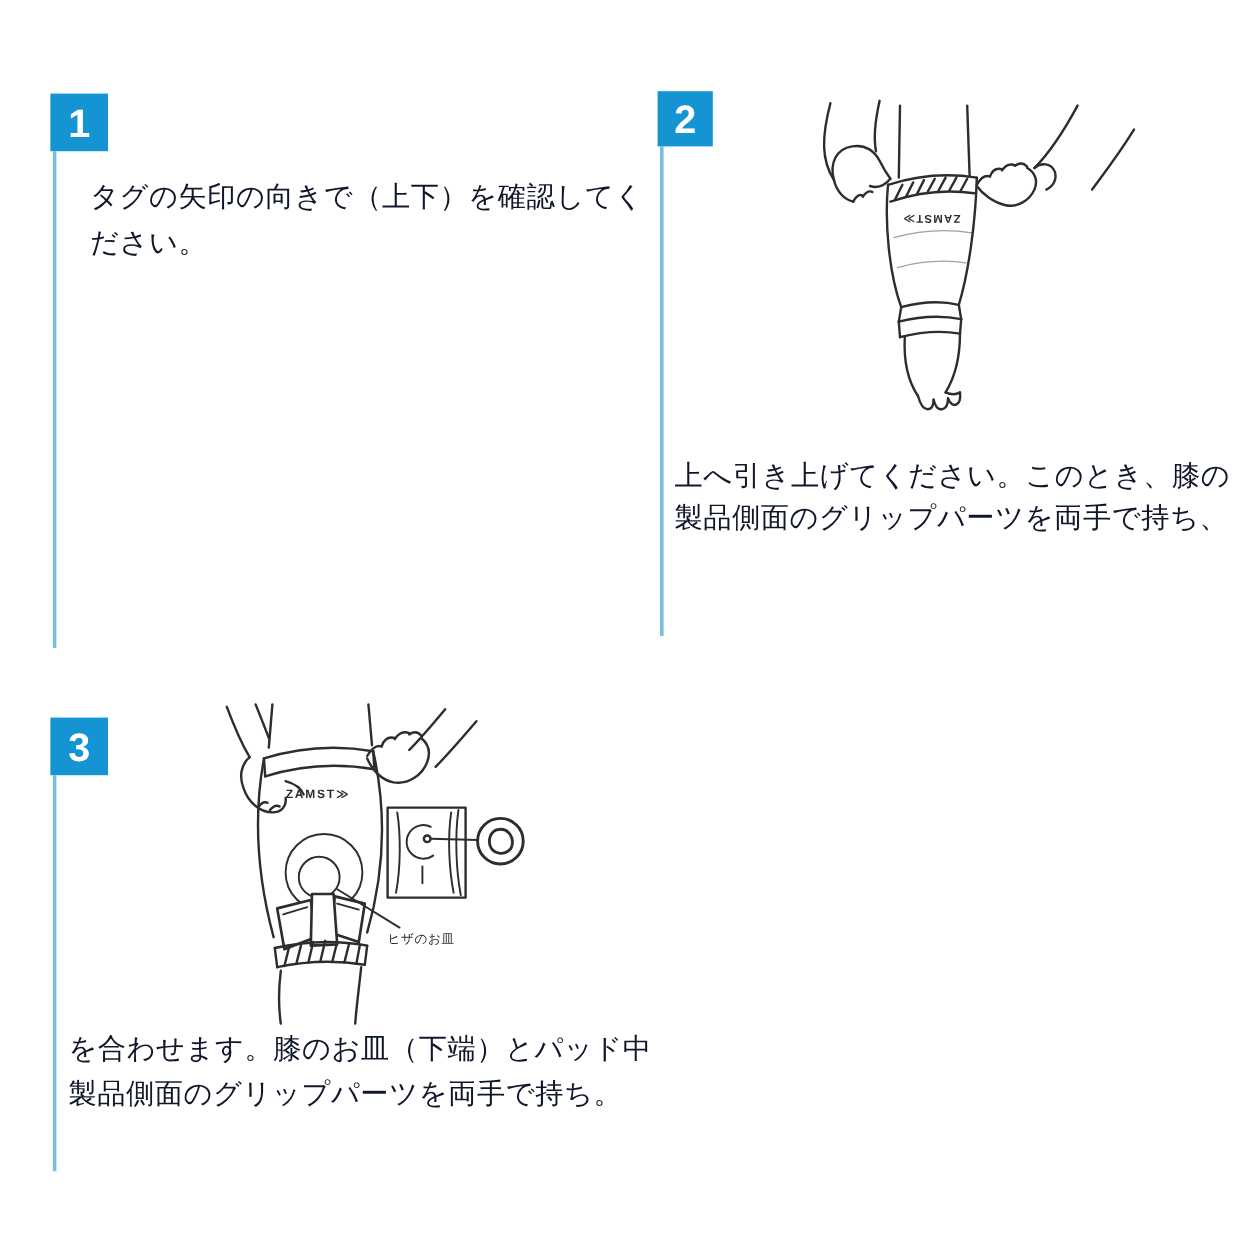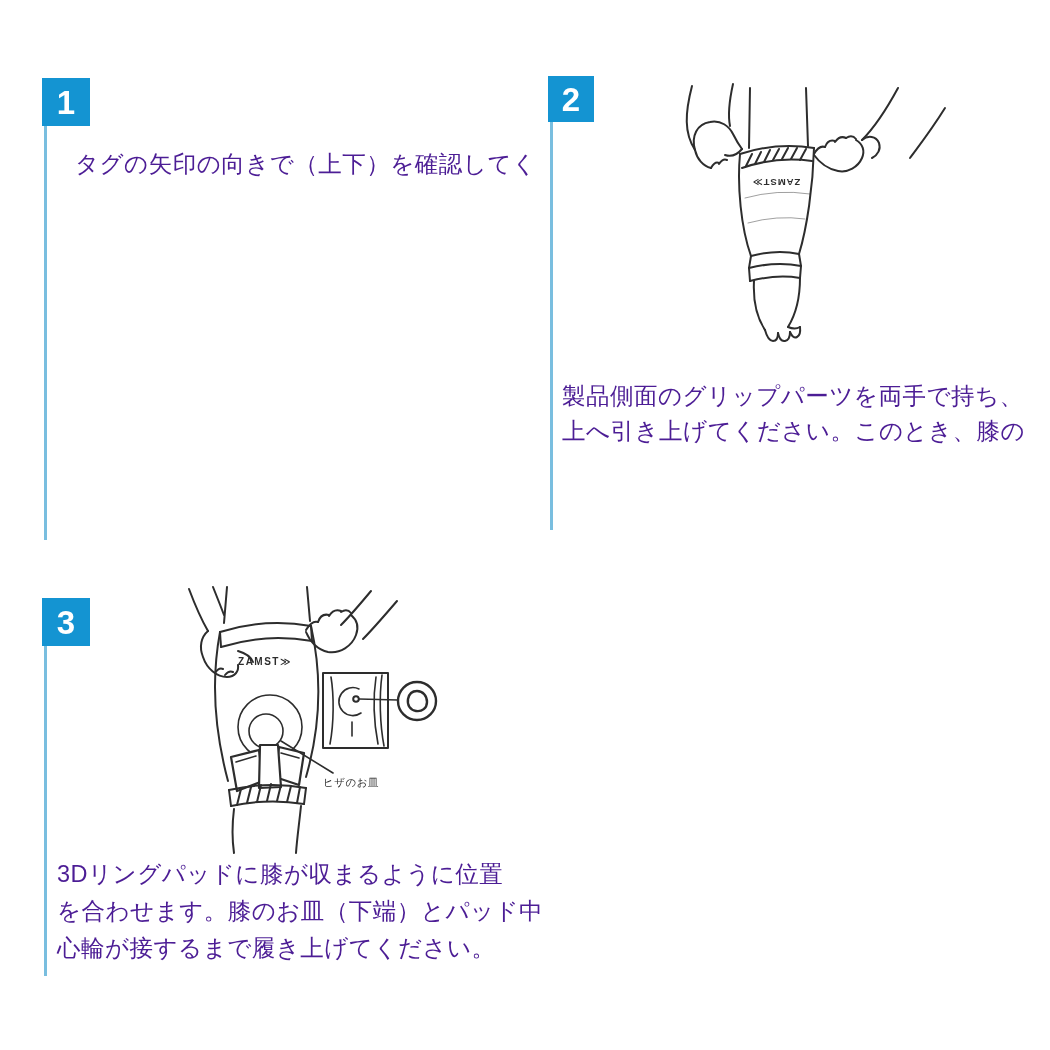--- a/index.html
+++ b/index.html
@@ -12,21 +12,21 @@
   .badge {
     position:absolute; width:48px; height:48px; background:#1494d2;
     color:#ffffff; font-size:33px; font-weight:bold;
     display:flex; align-items:center; justify-content:center;
     line-height:1;
   }
   .rule {
     position:absolute; width:3px; background:#79bedf;
   }
   .step-text {
-    position:absolute; color:#4c1d95; font-size:23.5px; font-weight:500;
+    position:absolute; color:#0f172a; font-size:23.5px; font-weight:500;
     letter-spacing:0.5px;
   }
   .step-text .line { white-space:nowrap; }
   .t1 { line-height:37.5px; }
   .t2 { line-height:35px; }
   .t3 { line-height:37px; }
   .illo { position:absolute; }
   svg { display:block; }
   svg path, svg circle, svg rect, svg line {
     fill:none; stroke:#2d2d2d; stroke-width:2; stroke-linecap:round; stroke-linejoin:round;
@@ -40,20 +40,21 @@
 </style>
 </head>
 <body>
 
 <div class="canvas">
 
   <div class="badge" style="left:42px; top:78px;">1</div>
   <div class="rule" style="left:44px; top:126px; height:414px;"></div>
   <div class="step-text t1" style="left:75px; top:146px; width:470px;">
     <div class="line">タグの矢印の向きで（上下）を確認してく</div>
+    <div class="line">ださい。</div>
   </div>
 
   <div class="badge" style="left:548px; top:76px; width:46px; height:46px;">2</div>
   <div class="rule" style="left:550px; top:122px; height:408px;"></div>
 
   <div class="illo" style="left:615px; top:78px;">
     <svg width="400" height="295" viewBox="0 0 400 295">
       <defs>
         <pattern id="dots2" width="9" height="9" patternUnits="userSpaceOnUse">
           <circle cx="3" cy="3" r="1.5" fill="#2d2d2d" stroke="none"></circle>
@@ -122,22 +123,22 @@
         <path d="M185,200 C185,218 181,236 173,249"></path>
         <path d="M150,252 Q153,263 158,263 Q163,263 163,255"></path>
         <path d="M163,255 Q165,264 170,263 Q175,262 175,254"></path>
         <path d="M175,254 Q178,261 182,259 Q186,257 185,249"></path>
         <path d="M185,249 Q180,252 173,249"></path>
       </g>
     </svg>
   </div>
 
   <div class="step-text t2" style="left:562px; top:379px; width:470px;">
+    <div class="line">上へ引き上げてください。このとき、膝の</div>
     <div class="line">製品側面のグリップパーツを両手で持ち、</div>
-    <div class="line">上へ引き上げてください。このとき、膝の</div>
   </div>
 
   <div class="badge" style="left:42px; top:598px;">3</div>
   <div class="rule" style="left:44px; top:646px; height:330px;"></div>
 
   <div class="illo" style="left:175px; top:585px;">
     <svg width="345" height="270" viewBox="0 0 345 270">
       <defs>
         <pattern id="dots3" width="9" height="9" patternUnits="userSpaceOnUse">
           <circle cx="3" cy="3" r="1.5" fill="#2d2d2d" stroke="none"></circle>
@@ -226,18 +227,17 @@
       </g>
 
       <g>
         <circle cx="242" cy="116" r="19" style="stroke-width:2.4"></circle>
         <path d="M242,106 C248,106 252,111 252,117 C252,123 247,127 241,126 C235,125 232,120 233,114 C234,109 237,106 242,106 Z" style="stroke-width:2.4"></path>
       </g>
     </svg>
   </div>
 
   <div class="step-text t3" style="left:57px; top:856px; width:490px;">
-    <div class="line">3Dリングパッドに膝が収まるように位置</div>
     <div class="line">を合わせます。膝のお皿（下端）とパッド中</div>
-    <div class="line">心輪が接するまで履き上げてください。</div>
+    <div class="line">製品側面のグリップパーツを両手で持ち。</div>
   </div>
 
 </div>
 
 </body></html>

